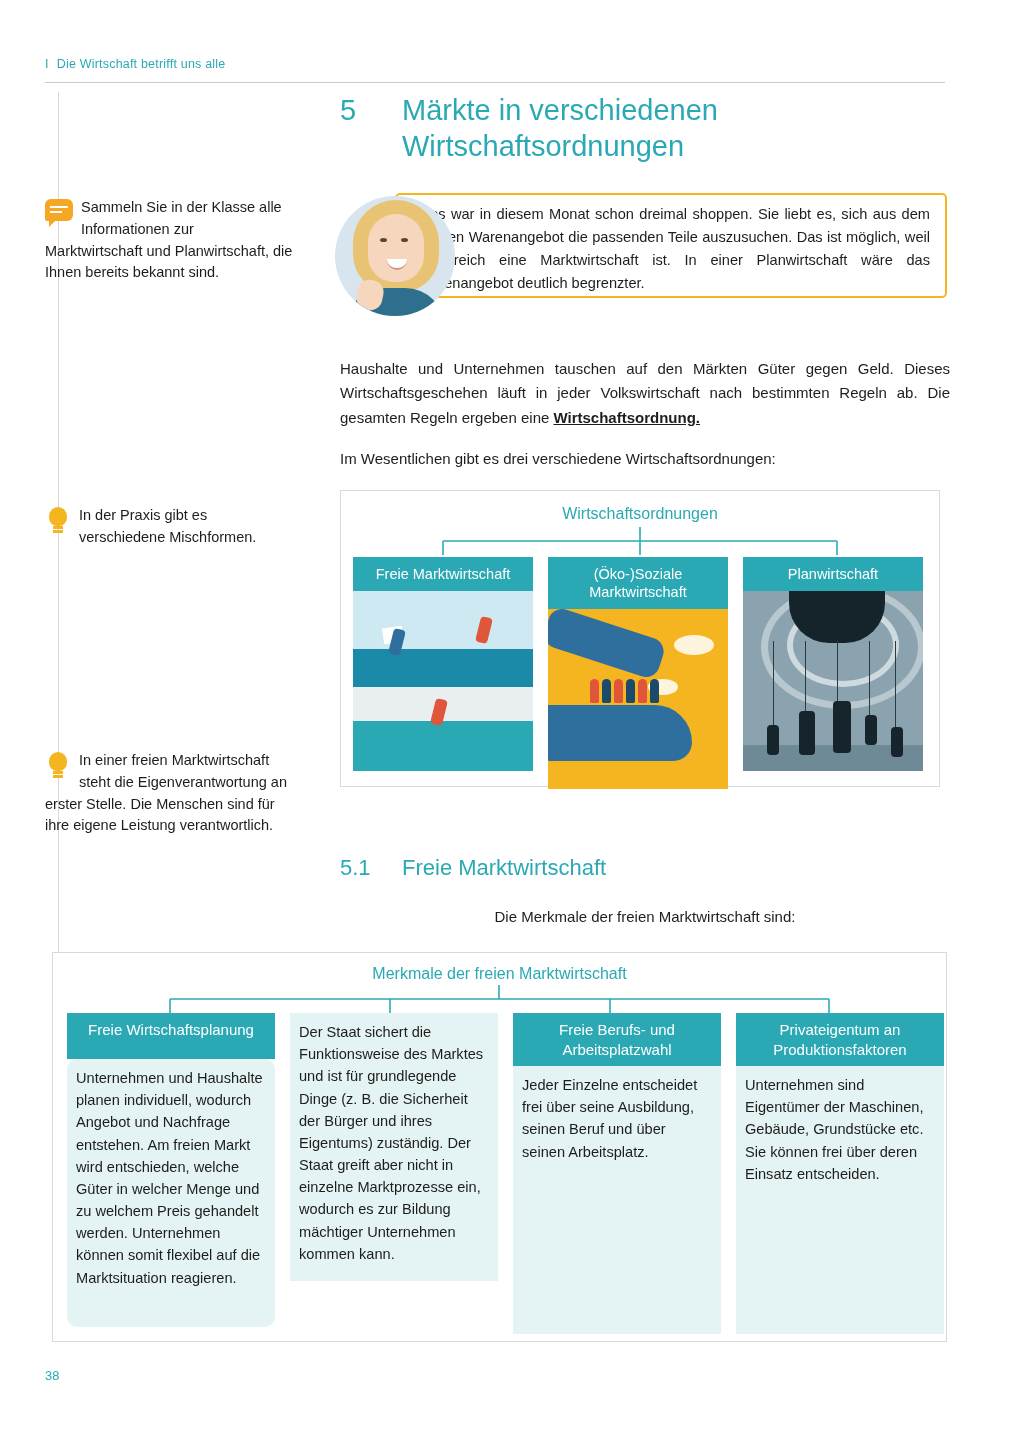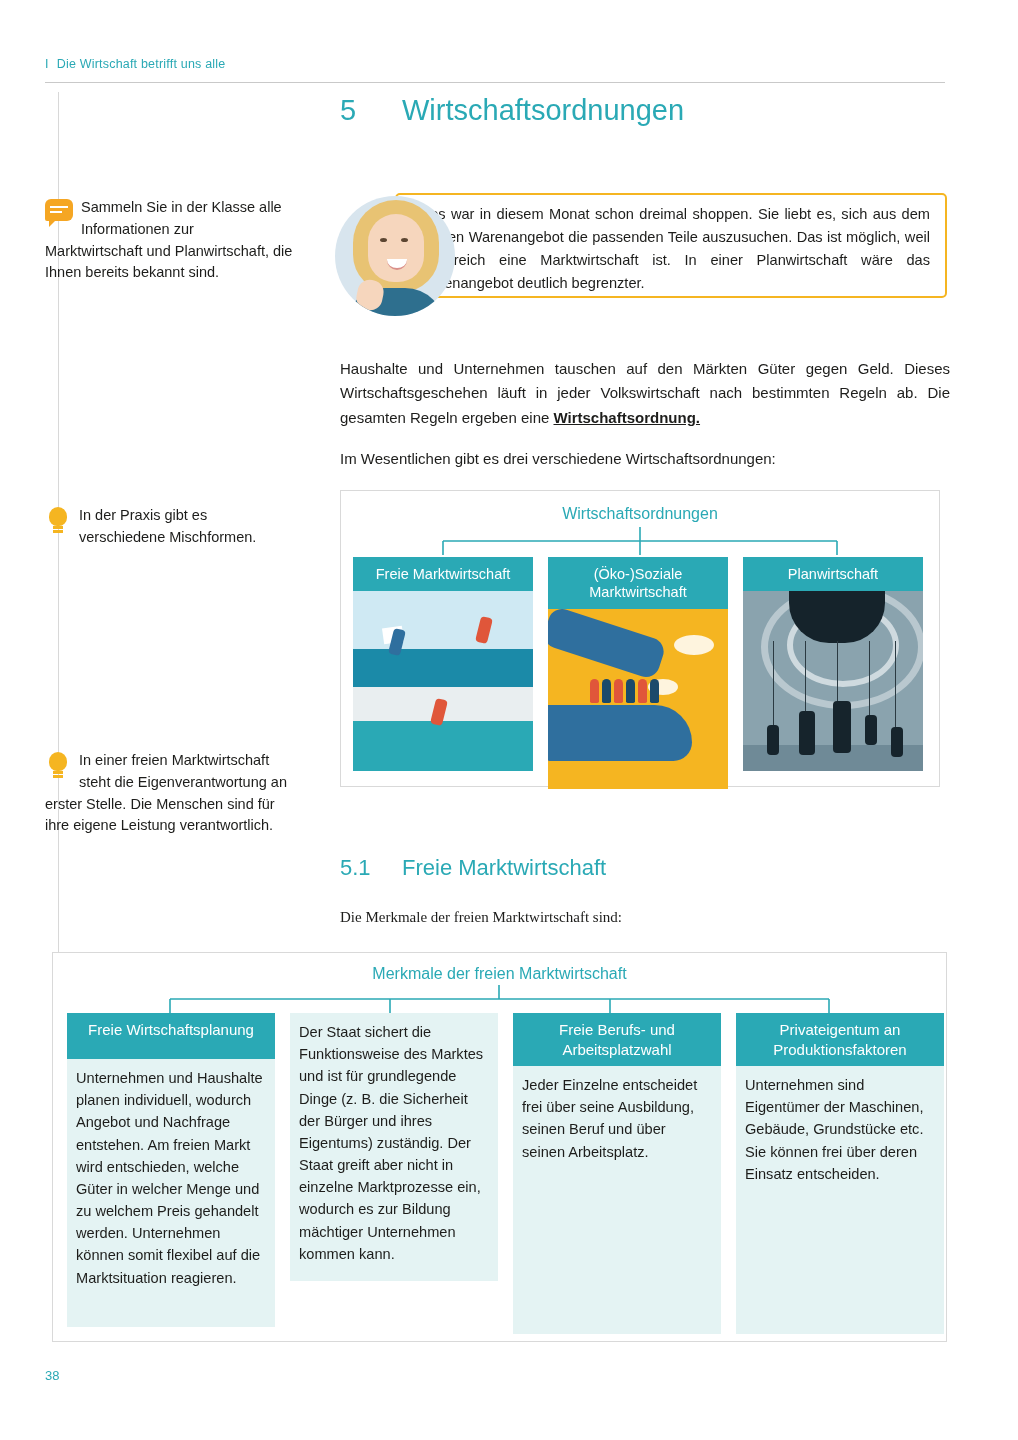--- a/index.html
+++ b/index.html
@@ -237,21 +237,21 @@
   .para {
     position: absolute;
     left: 340px;
     width: 610px;
     font-size: 15px;
     line-height: 1.62;
     text-align: justify;
   }
   .para.p1 { top: 357px; }
   .para.p2 { top: 447px; text-align: left; }
-  .para.p3 { top: 905px; text-align: left; font-family: Liberation Serif, serif; }
+  .para.p3 { top: 905px; text-align: center; }
   .bold { font-weight: bold; text-decoration: underline; }
 
   
   .fig {
     position: absolute;
     left: 340px;
     top: 490px;
     width: 600px;
     height: 297px;
     border: 1px solid #d9d9d9;
@@ -401,21 +401,21 @@
     box-sizing: border-box;
   }
   .mk-body {
     background: #e4f3f3;
     font-size: 14.6px;
     line-height: 1.52;
     padding: 8px 9px 12px 9px;
     box-sizing: border-box;
     min-height: 265px;
   }
-  .mk-col.c1 .mk-body { min-height: 268px; }
+  .mk-col.c1 .mk-body { min-height: 268px; border-radius: 10px; }
   .mk-col.c2 .mk-body { min-height: 268px; }
   .mk-col.c3 .mk-body { min-height: 268px; }
   .mk-col.c4 .mk-body { min-height: 268px; }
 
   
   .page-num {
     position: absolute;
     left: 45px;
     top: 1368px;
     font-size: 13px;
@@ -430,20 +430,21 @@
   <div class="header-text">
     <span class="num">I</span><span>Die Wirtschaft betrifft uns alle</span>
   </div>
   <div class="header-rule"></div>
   <div class="left-rule"></div>
 
   <div class="title-block">
     <div class="title-row">
       <div class="title-num">5</div>
       <div>
+        <div class="title-text">Märkte in verschiedenen</div>
         <div class="title-text">Wirtschaftsordnungen</div>
       </div>
     </div>
   </div>
 
   <div class="margin-note note1">
     <span class="note-icon">
       <span class="bubble">
           <i class="l1"></i>
           <i class="l2"></i>

